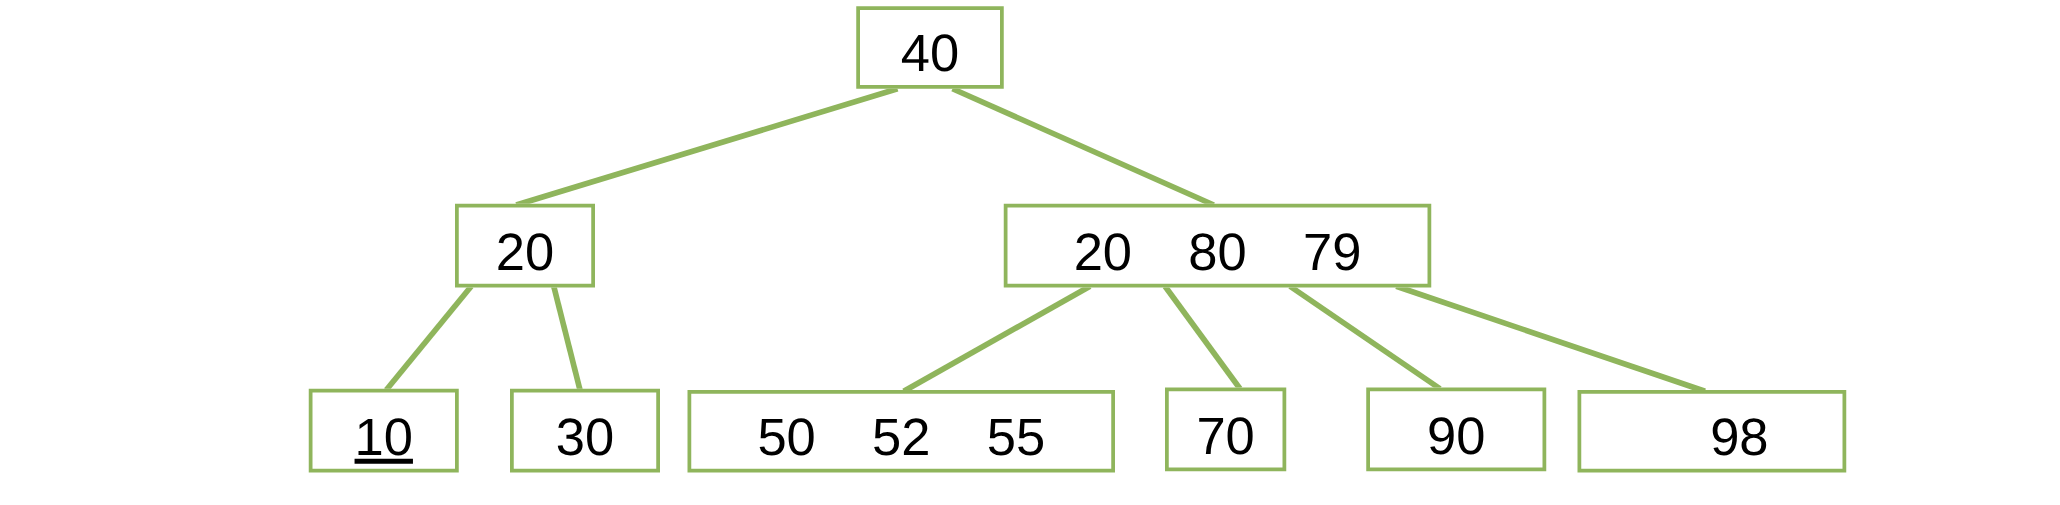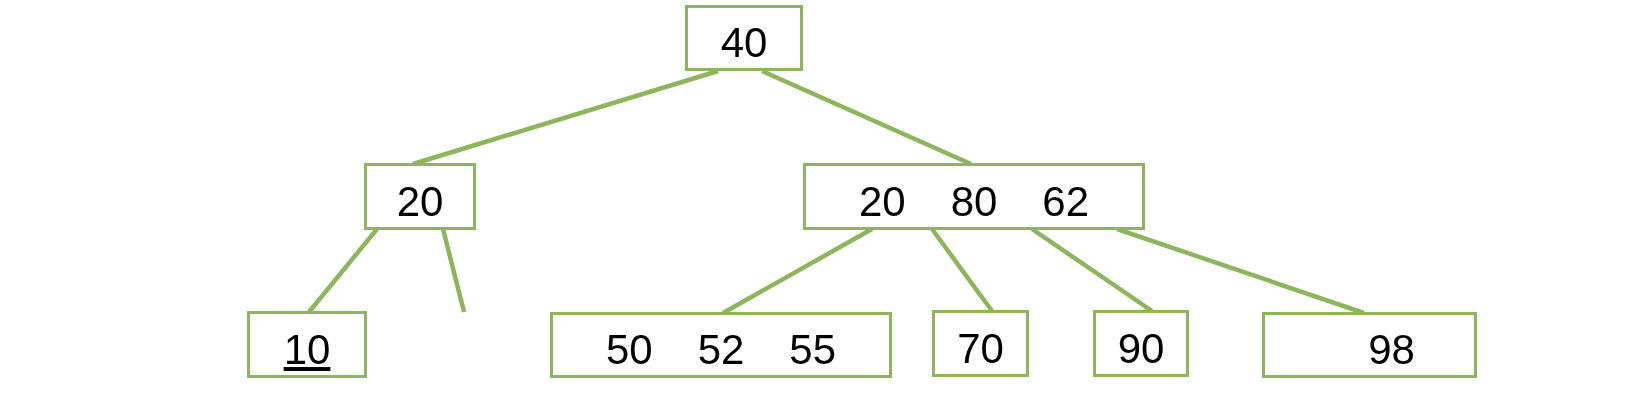--- a/index.html
+++ b/index.html
@@ -72,39 +72,42 @@
     <span class="key">40</span>
   </div>
 
   <div class="node" style="left:364px; top:163px; width:112px; height:67px;">
     <span class="key">20</span>
   </div>
 
   <div class="node" style="left:803px; top:163px; width:342px; height:67px;">
     <span class="key">20</span>
     <span class="key">80</span>
-    <span class="key">62</span>
+    <span class="key">79</span>
   </div>
 
   <div class="node" style="left:247px; top:311px; width:120px; height:67px;text-decoration:underline;">
     <span class="key">10</span>
   </div>
 
+  <div class="node" style="left:408px; top:311px; width:120px; height:67px;">
+    <span class="key">30</span>
+  </div>
 
   <div class="node" style="left:550px; top:312px; width:342px; height:66px;">
     <span class="key">50</span>
     <span class="key">52</span>
     <span class="key">55</span>
   </div>
 
   <div class="node" style="left:932px; top:310px; width:97px; height:67px;">
     <span class="key">70</span>
   </div>
 
-  <div class="node" style="left:1093px; top:310px; width:96px; height:67px;">
+  <div class="node" style="left:1093px; top:310px; width:144px; height:67px;">
     <span class="key">90</span>
   </div>
 
   <div class="node" style="left:1262px; top:312px; width:215px; height:66px;padding-left:44px;">
     <span class="key">98</span>
   </div>
 
 </div>
 
 </body></html>

